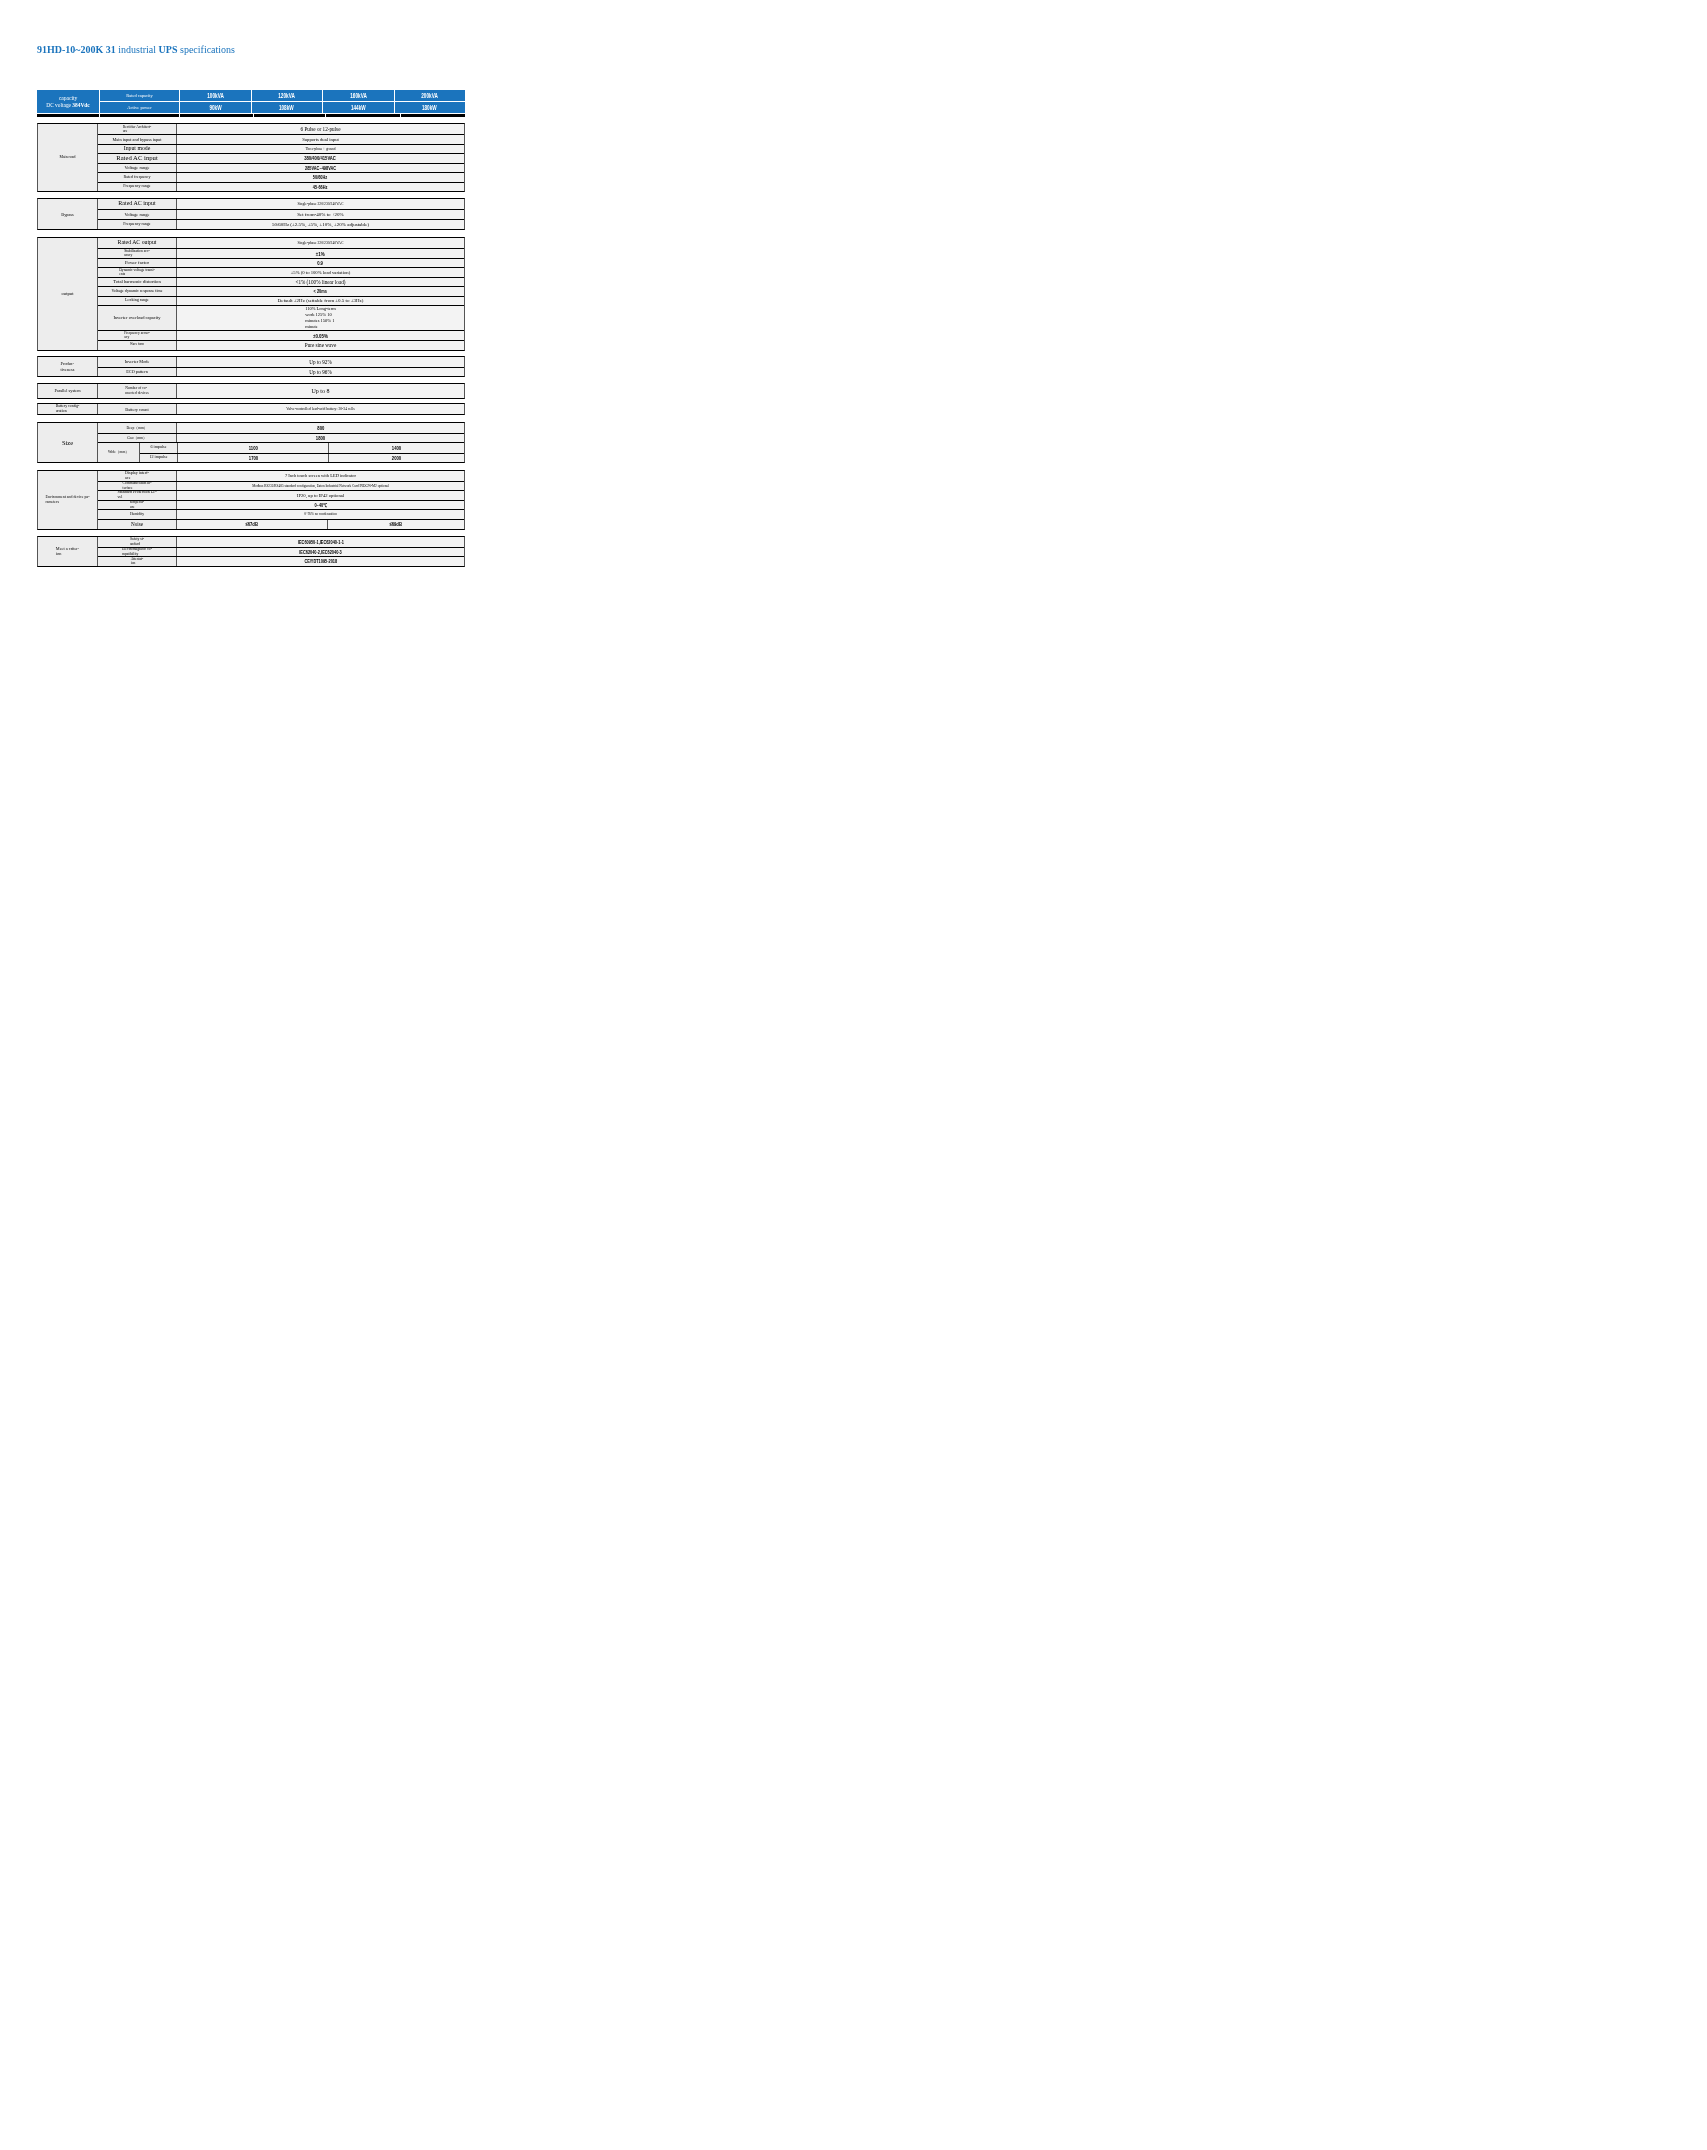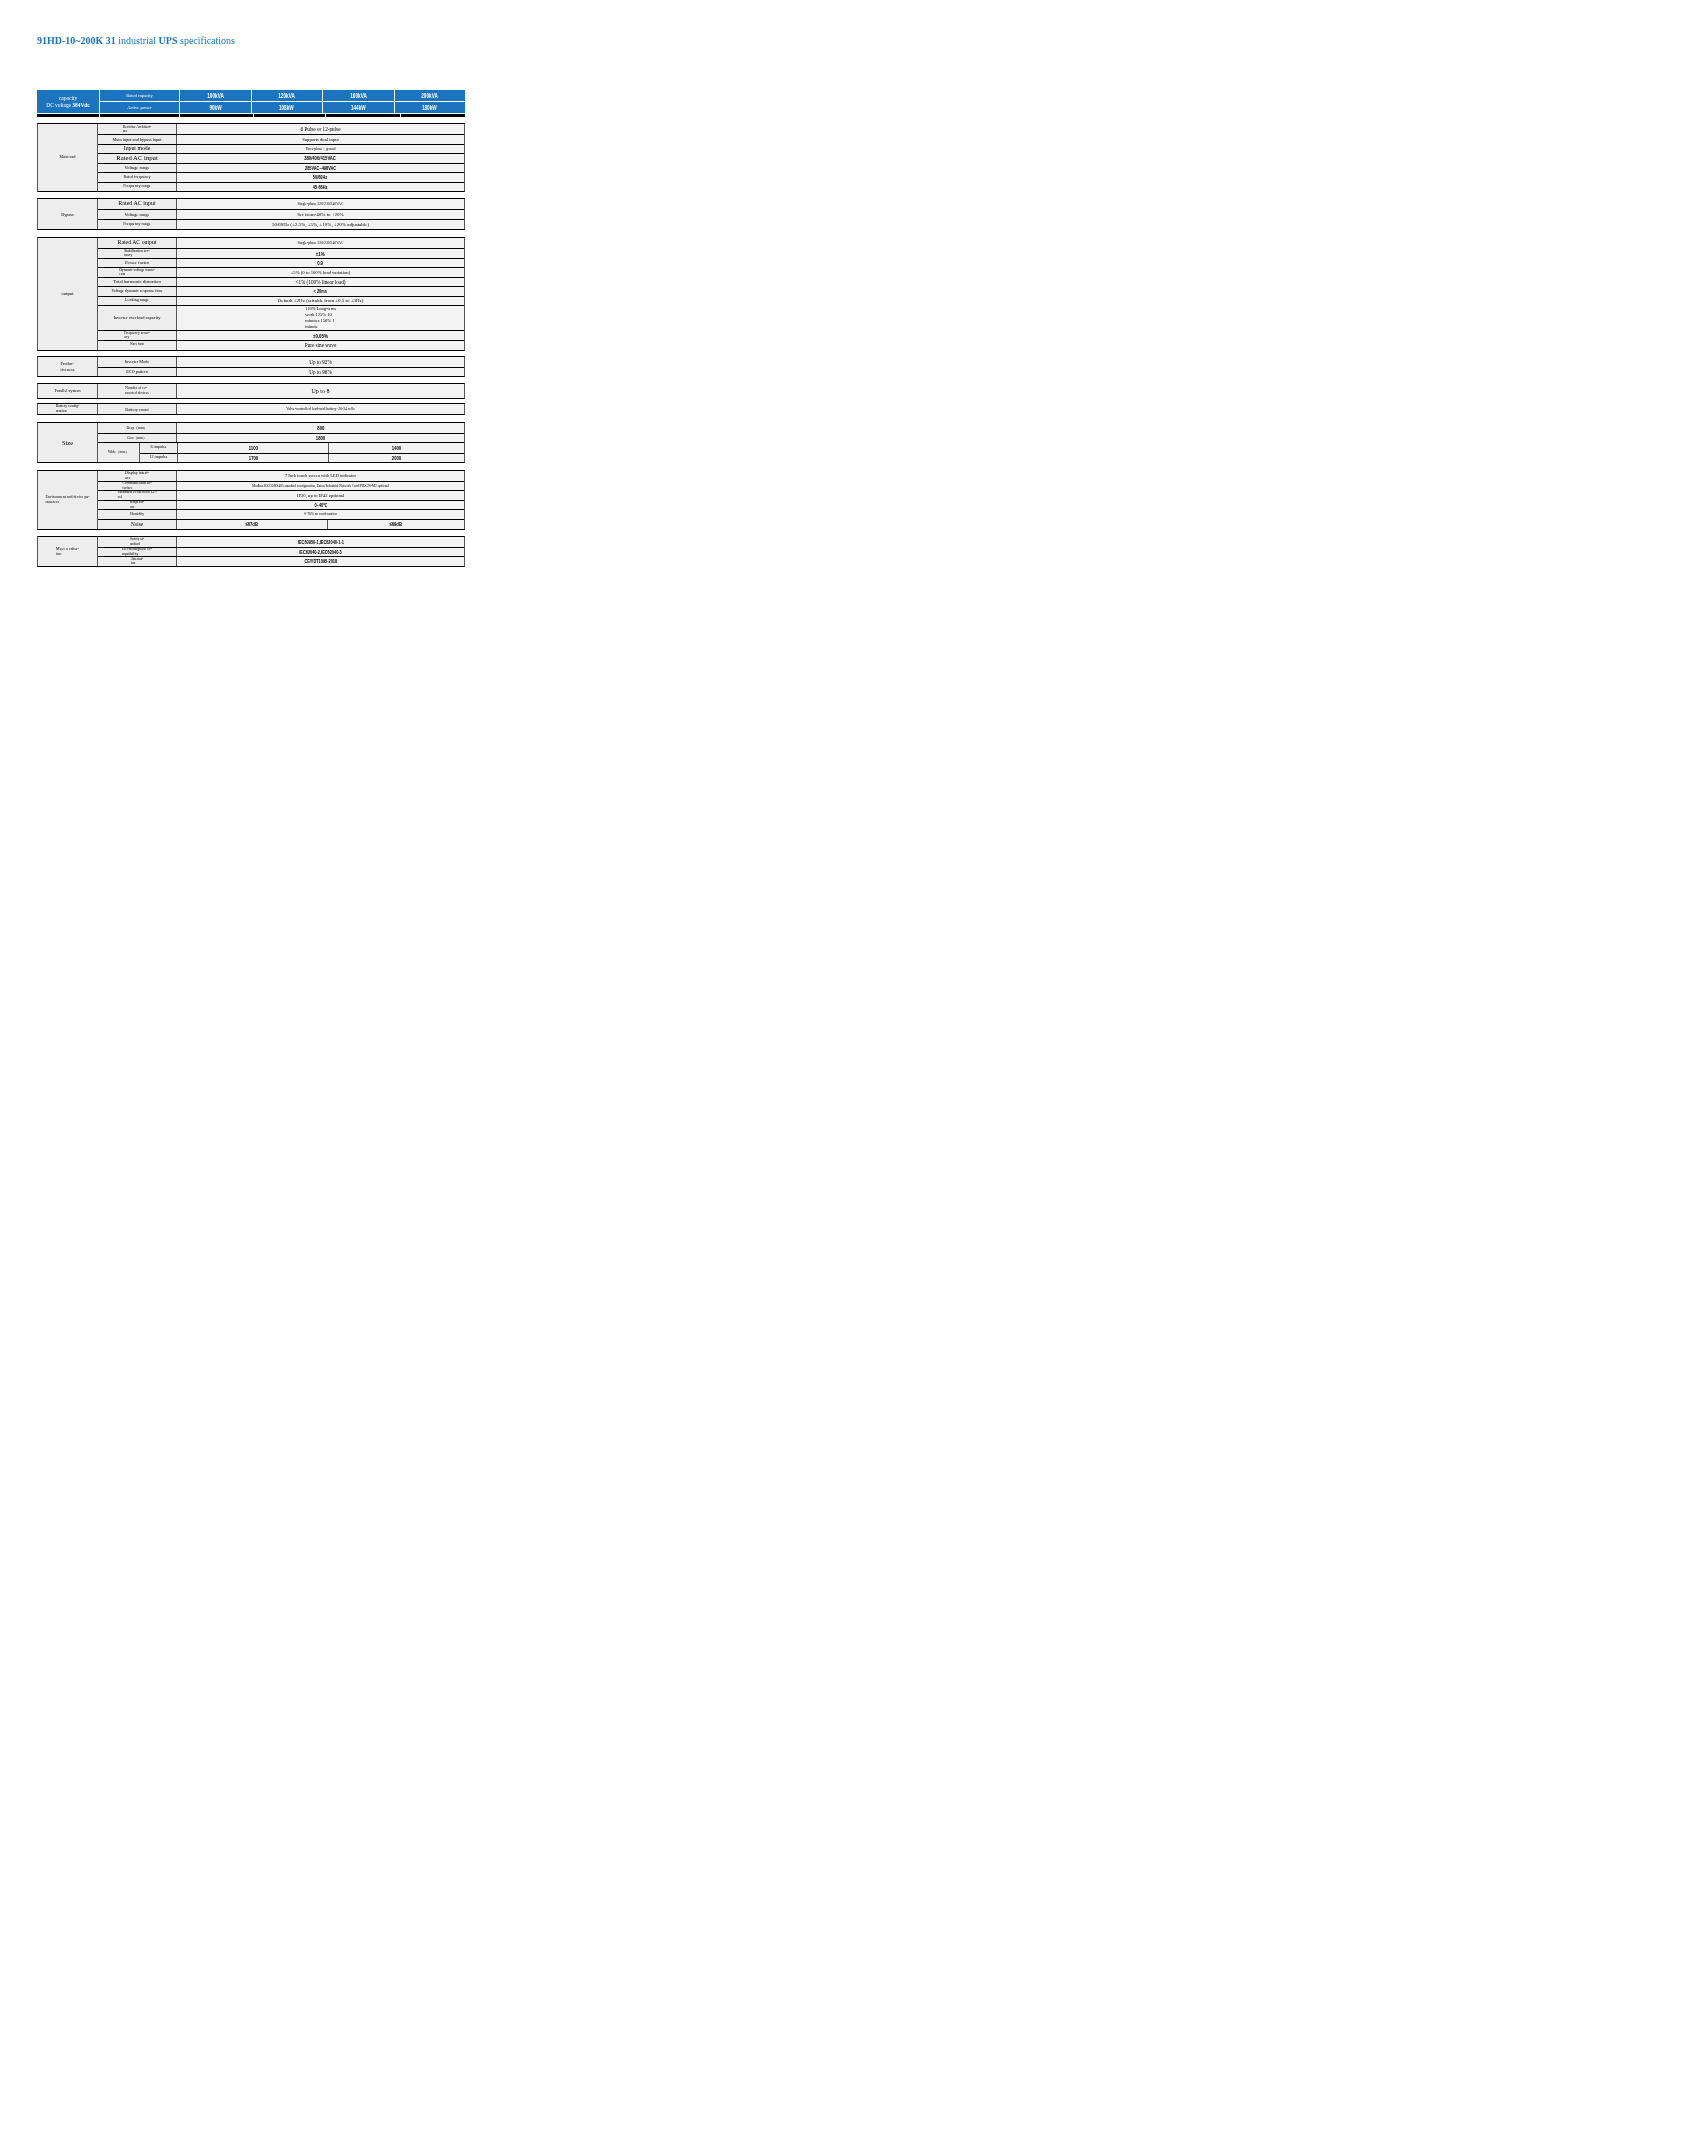--- a/index.html
+++ b/index.html
@@ -1,20 +1,20 @@
 <!DOCTYPE html>
 <html style="font-size:6.9px"><head>
 <meta charset="utf-8">
 <style>
   html,body{margin:0;padding:0;background:#ffffff;}
   .page{position:relative;width:497px;height:674px;background:#ffffff;
         font-family:"Liberation Serif",serif;color:#000;overflow:hidden;}
 
   
-  .title{position:absolute;left:37px;top:35px;font-size:10px;color:#1b74bd;white-space:nowrap;}
+  .title{position:absolute;left:37px;top:44px;font-size:10px;color:#1b74bd;white-space:nowrap;}
   .title .tb{font-weight:bold;}
 
   
   .hdr{position:absolute;left:37px;top:90px;width:428px;height:23px;display:flex;
        background:#1b74bd;color:#fff;box-sizing:border-box;}
   .hc{display:flex;flex-direction:column;box-sizing:border-box;}
   .hc + .hc{border-left:0.9px solid #fff;}
   .hc1{width:62px;justify-content:center;align-items:center;text-align:center;}
   .hc2{width:80px;}
   .hcv{flex:1;}

